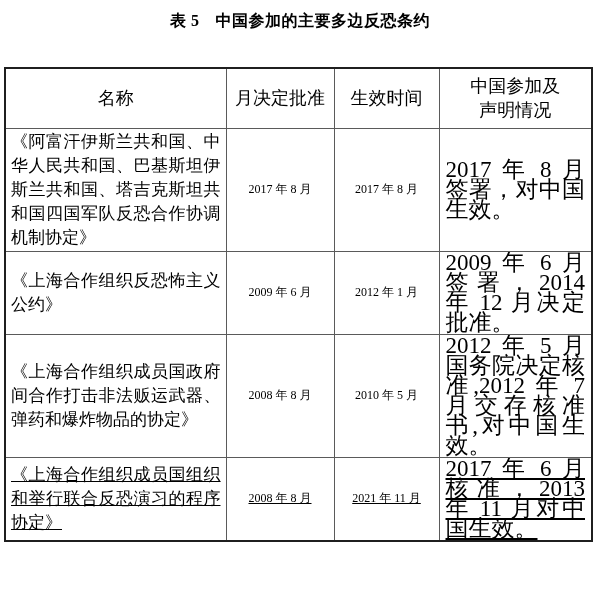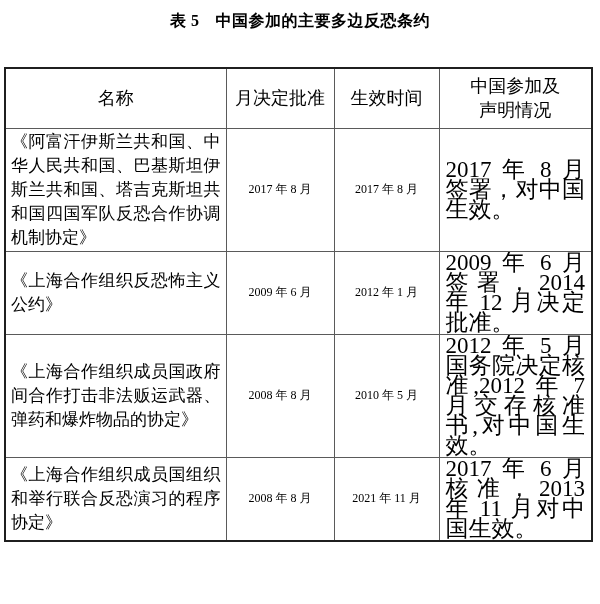--- a/index.html
+++ b/index.html
@@ -76,21 +76,21 @@
   
   col.c-name      { width: 221px; }
   col.c-signed    { width: 108px; }
   col.c-effective { width: 105px; }
   col.c-status    { width: 153px; }
   
   tr.rh-head { height: 60px;  }
   tr.rh-1    { height: 119px; }
   tr.rh-2    { height: 78px;  }
   tr.rh-3    { height: 100px; }
-  tr.rh-4    { height: 76px;  }
+  tr.rh-4    { height: 76px; text-decoration: underline;  }
   tr.rh-5    { height: 100px; }
 </style>
 </head>
 <body>
 
 <div class="doc-title">
   <span class="title-label">表 5</span><span class="title-text">中国参加的主要多边反恐条约</span>
 </div>
 
 <table class="treaties">

